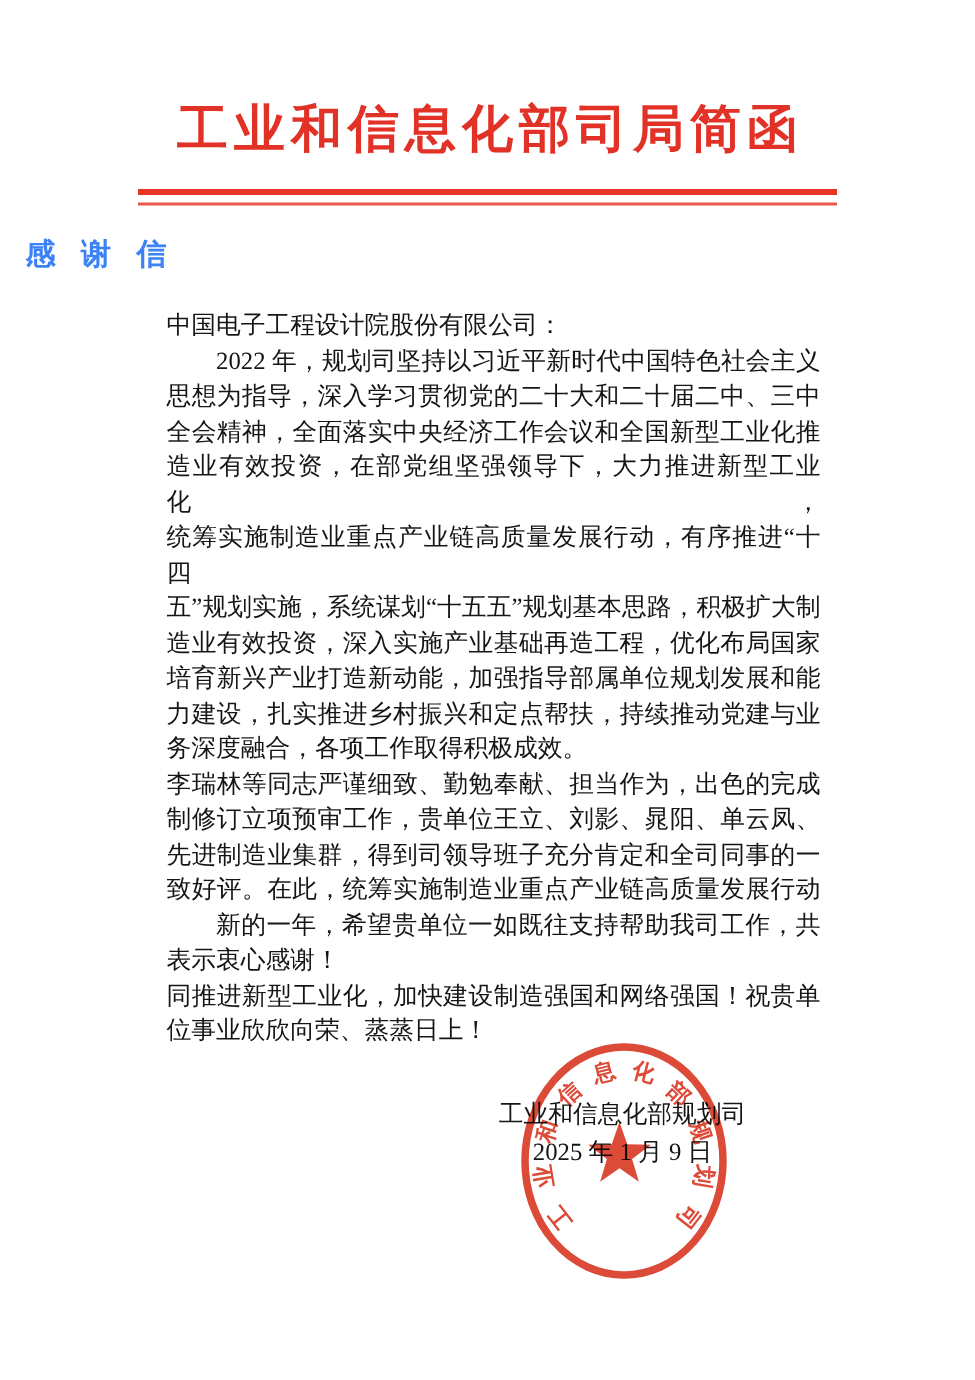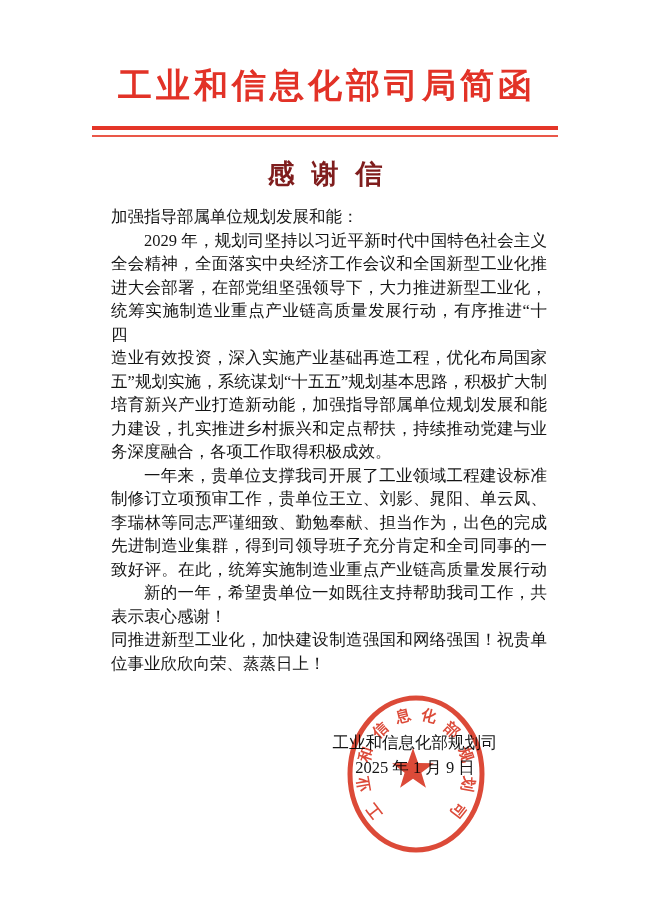--- a/index.html
+++ b/index.html
@@ -13,22 +13,22 @@
     position:absolute; top:63px; left:0; width:650px;
     text-align:center; font-size:34px; font-weight:bold;
     color:#e23227; letter-spacing:4px; text-indent:4px;
     white-space:nowrap;
   }
   .red-rule { position:absolute; left:92px; top:126px; width:466px; }
   .red-rule .thick { height:4px; background:#e43527; }
   .red-rule .thin  { height:2px; background:#ea5849; margin-top:5px; }
   .letter-title {
     position:absolute; top:156px; left:0; width:650px;
-    text-align:center; font-size:27px; font-weight:bold;
-    color:#7f1d1d; letter-spacing:17px; text-indent:17px;
+    font-size:20px; font-weight:bold;
+    color:#3b82f6; letter-spacing:17px; text-indent:17px;
     white-space:nowrap;
   }
   .letter-body {
     position:absolute; left:111px; top:205px; width:436px;
     font-size:16.5px; line-height:23.5px; color:#151515;
   }
   .bline { text-align:left; }
   .bline.fill { text-align:justify; text-align-last:justify; text-justify:inter-character; }
   .bline.ind  { text-indent:33px; }
   .signature-block {
@@ -62,33 +62,33 @@
   <div class="header-title">工业和信息化部司局简函</div>
 
   <div class="red-rule">
     <div class="thick"></div>
     <div class="thin"></div>
   </div>
 
   <div class="letter-title">感谢信</div>
 
   <div class="letter-body">
-      <div class="bline">加强指导部属单位规划发展和能：</div>
-      <div class="bline fill ind">2029 年，规划司坚持以习近平新时代中国特色社会主义</div>
+      <div class="bline">中国电子工程设计院股份有限公司：</div>
+      <div class="bline fill ind">2022 年，规划司坚持以习近平新时代中国特色社会主义</div>
+      <div class="bline fill">思想为指导，深入学习贯彻党的二十大和二十届二中、三中</div>
       <div class="bline fill">全会精神，全面落实中央经济工作会议和全国新型工业化推</div>
-      <div class="bline fill">进大会部署，在部党组坚强领导下，大力推进新型工业化，</div>
+      <div class="bline fill">造业有效投资，在部党组坚强领导下，大力推进新型工业化，</div>
       <div class="bline fill">统筹实施制造业重点产业链高质量发展行动，有序推进“十四</div>
+      <div class="bline fill">五”规划实施，系统谋划“十五五”规划基本思路，积极扩大制</div>
       <div class="bline fill">造业有效投资，深入实施产业基础再造工程，优化布局国家</div>
-      <div class="bline fill">五”规划实施，系统谋划“十五五”规划基本思路，积极扩大制</div>
       <div class="bline fill">培育新兴产业打造新动能，加强指导部属单位规划发展和能</div>
       <div class="bline fill">力建设，扎实推进乡村振兴和定点帮扶，持续推动党建与业</div>
       <div class="bline">务深度融合，各项工作取得积极成效。</div>
-      <div class="bline fill ind">一年来，贵单位支撑我司开展了工业领域工程建设标准</div>
+      <div class="bline fill">李瑞林等同志严谨细致、勤勉奉献、担当作为，出色的完成</div>
       <div class="bline fill">制修订立项预审工作，贵单位王立、刘影、晁阳、单云凤、</div>
-      <div class="bline fill">李瑞林等同志严谨细致、勤勉奉献、担当作为，出色的完成</div>
       <div class="bline fill">先进制造业集群，得到司领导班子充分肯定和全司同事的一</div>
       <div class="bline fill">致好评。在此，统筹实施制造业重点产业链高质量发展行动</div>
       <div class="bline fill ind">新的一年，希望贵单位一如既往支持帮助我司工作，共</div>
       <div class="bline">表示衷心感谢！</div>
       <div class="bline fill">同推进新型工业化，加快建设制造强国和网络强国！祝贵单</div>
       <div class="bline">位事业欣欣向荣、蒸蒸日上！</div>
     </div>
 
   <div class="signature-block">
     <div>工业和信息化部规划司</div>

